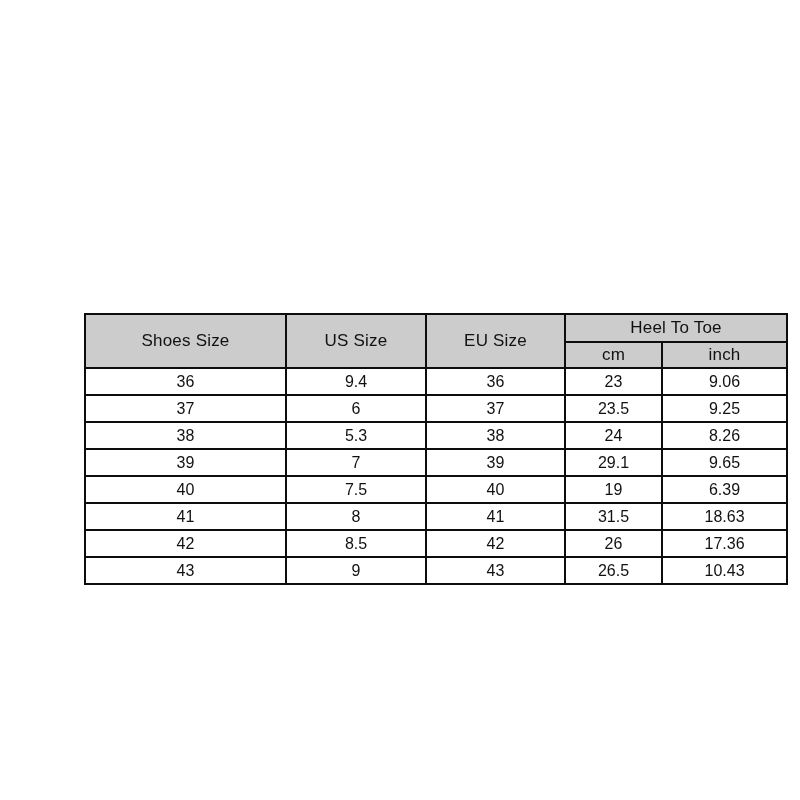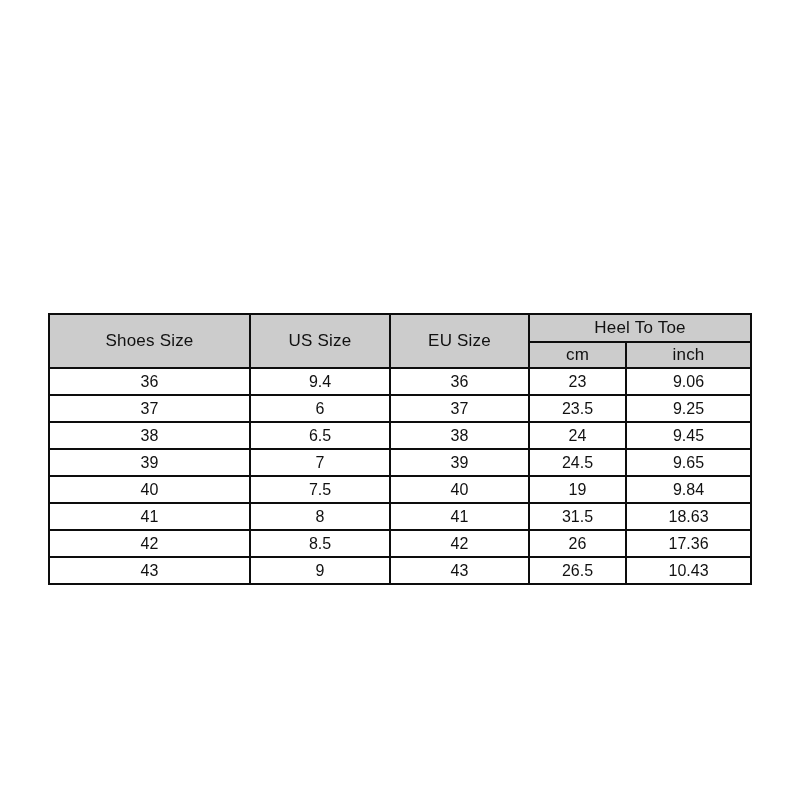--- a/index.html
+++ b/index.html
@@ -22,20 +22,21 @@
     top: 313px;
     width: 702px;
   }
 
   table.size-chart {
     border-collapse: collapse;
     table-layout: fixed;
     width: 702px;
     background: #ffffff;
     border: 2px solid #0d0d0d;
+    margin-left: 36px;
   }
 
   table.size-chart th,
   table.size-chart td {
     border: 2px solid #0d0d0d;
     text-align: center;
     vertical-align: middle;
     color: #111111;
     font-weight: normal;
     padding: 0;
@@ -110,38 +111,38 @@
         </tr>
         <tr>
           <td>37</td>
           <td>6</td>
           <td>37</td>
           <td>23.5</td>
           <td>9.25</td>
         </tr>
         <tr>
           <td>38</td>
-          <td>6.5</td>
+          <td>5.3</td>
           <td>38</td>
           <td>24</td>
-          <td>9.45</td>
+          <td>8.26</td>
         </tr>
         <tr>
           <td>39</td>
           <td>7</td>
           <td>39</td>
-          <td>24.5</td>
+          <td>29.1</td>
           <td>9.65</td>
         </tr>
         <tr>
           <td>40</td>
           <td>7.5</td>
           <td>40</td>
           <td>19</td>
-          <td>9.84</td>
+          <td>6.39</td>
         </tr>
         <tr>
           <td>41</td>
           <td>8</td>
           <td>41</td>
           <td>31.5</td>
           <td>18.63</td>
         </tr>
         <tr>
           <td>42</td>

